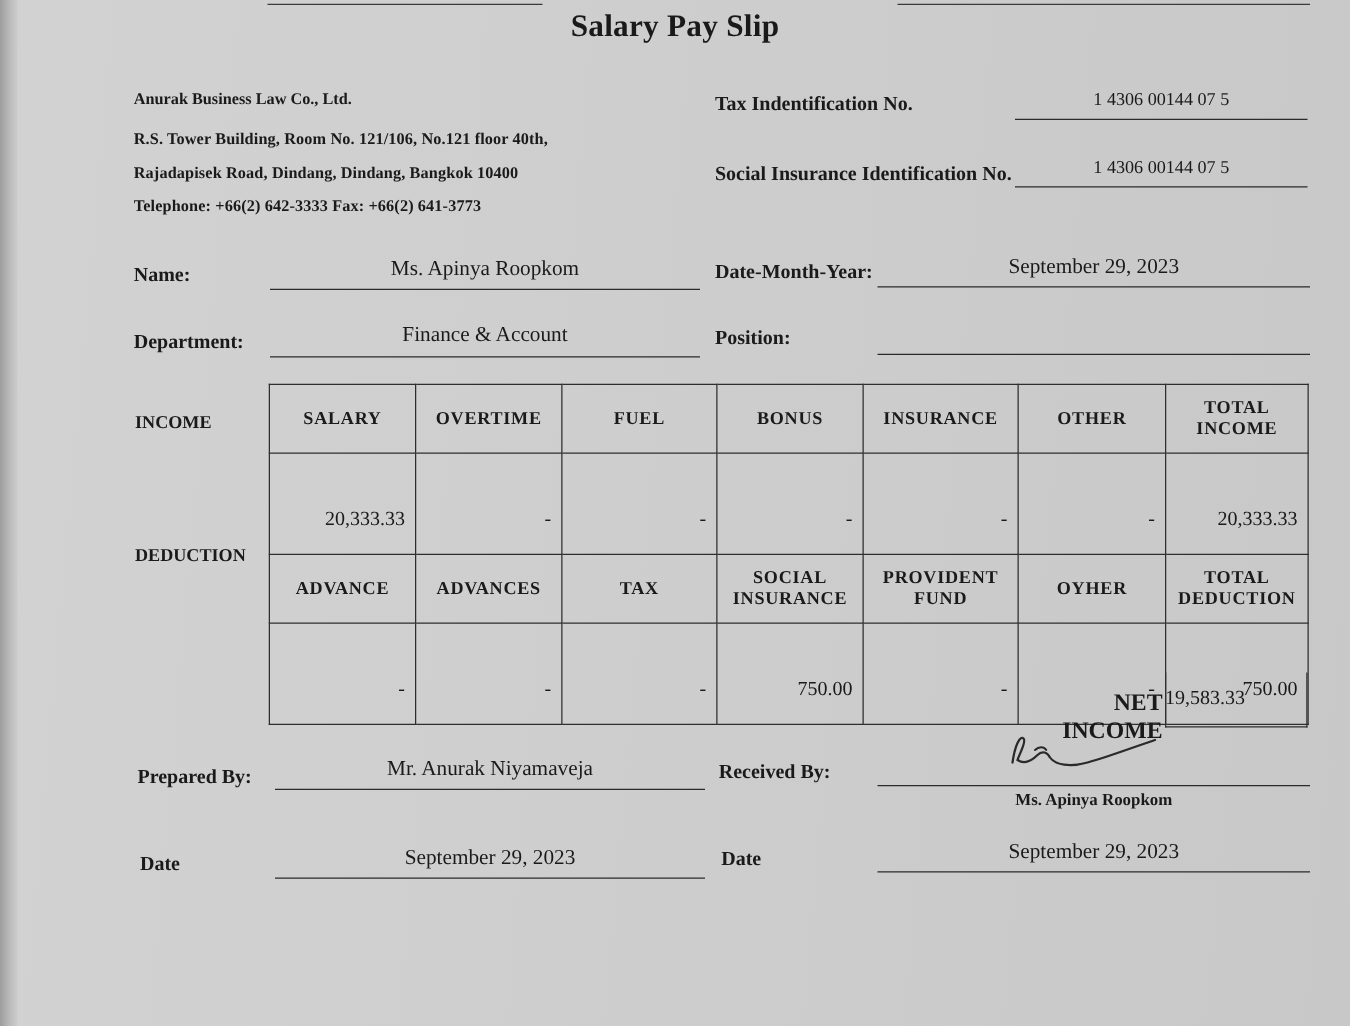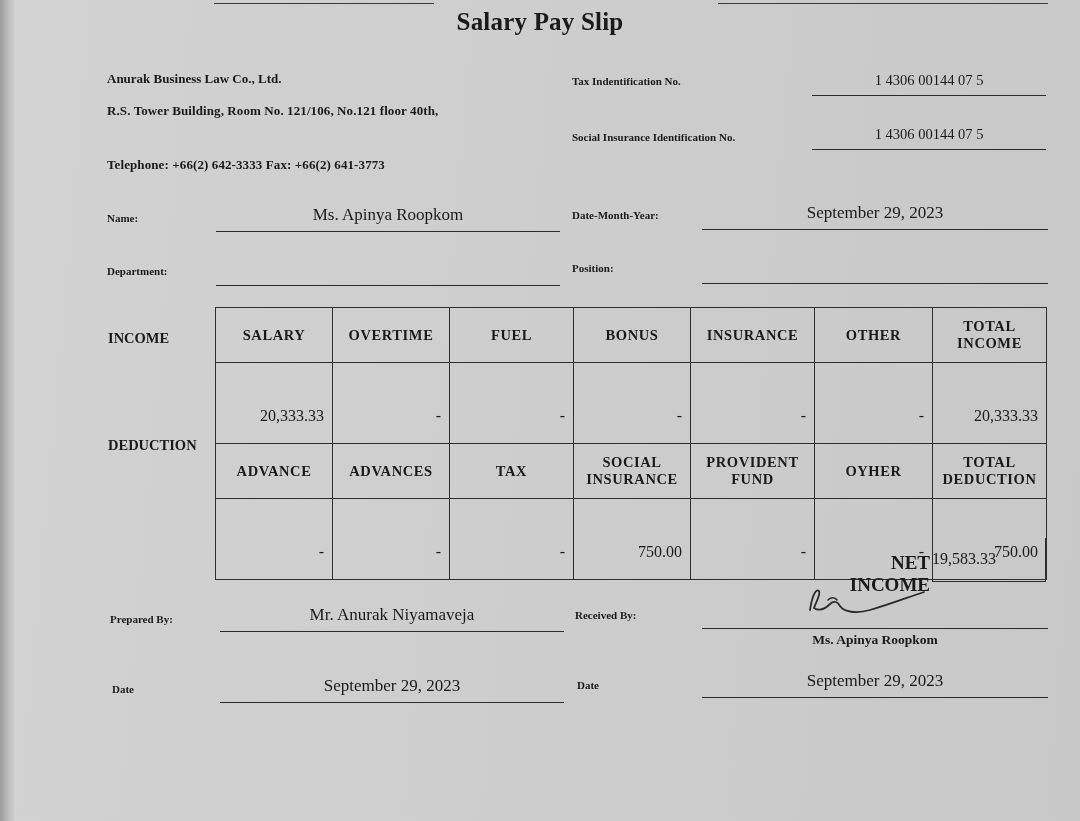--- a/index.html
+++ b/index.html
@@ -63,21 +63,21 @@
     font-weight: bold;
     letter-spacing: .1px;
   }
   .company-line.l1 { top: 103px; }
   .company-line.l2 { top: 130px; }
   .company-line.l3 { top: 157px; }
 
   
   .lbl {
     position: absolute;
-    font-size: 11px;
+    font-size: 16px;
     font-weight: bold;
   }
   .val {
     position: absolute;
     font-size: 14.5px;
     text-align: center;
   }
   .uline {
     position: absolute;
     border-bottom: 1.4px solid #2b2b2b;
@@ -205,39 +205,41 @@
 
 <div class="sheet">
   <div class="left-edge"></div>
   <div class="top-rule left"></div>
   <div class="top-rule right"></div>
 
   <div class="title">Salary Pay Slip</div>
 
   <div class="company-name">Anurak Business Law Co., Ltd.</div>
   <div class="company-line l1">R.S. Tower Building, Room No. 121/106, No.121 floor 40th,</div>
+  <div class="company-line l2">Rajadapisek Road, Dindang, Dindang, Bangkok 10400</div>
   <div class="company-line l3">Telephone: +66(2) 642-3333   Fax: +66(2) 641-3773</div>
 
   <div class="lbl" id="tax-label">Tax Indentification No.</div>
   <div class="val" id="tax-value">1 4306 00144 07 5</div>
   <div class="uline" id="tax-underline"></div>
 
   <div class="lbl" id="social-label">Social Insurance Identification No.</div>
   <div class="val" id="social-value">1 4306 00144 07 5</div>
   <div class="uline" id="social-underline"></div>
 
   <div class="lbl" id="name-label">Name:</div>
   <div class="val" id="name-value">Ms. Apinya Roopkom</div>
   <div class="uline" id="name-underline"></div>
 
   <div class="lbl" id="date-label">Date-Month-Year:</div>
   <div class="val" id="date-value">September 29, 2023</div>
   <div class="uline" id="date-underline"></div>
 
   <div class="lbl" id="dept-label">Department:</div>
+  <div class="val" id="dept-value">Finance &amp; Account</div>
   <div class="uline" id="dept-underline"></div>
 
   <div class="lbl" id="pos-label">Position:</div>
   <div class="uline" id="pos-underline"></div>
 
   <div class="lbl" id="income-label">INCOME</div>
   <div class="lbl" id="deduction-label">DEDUCTION</div>
 
   <table class="paytable">
     <colgroup>

